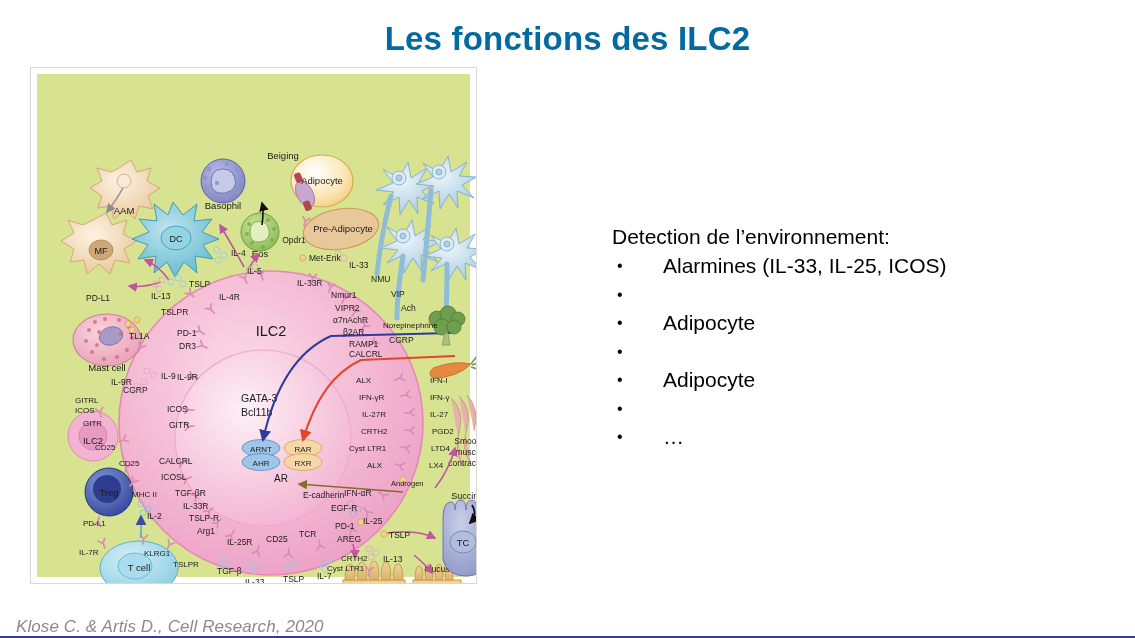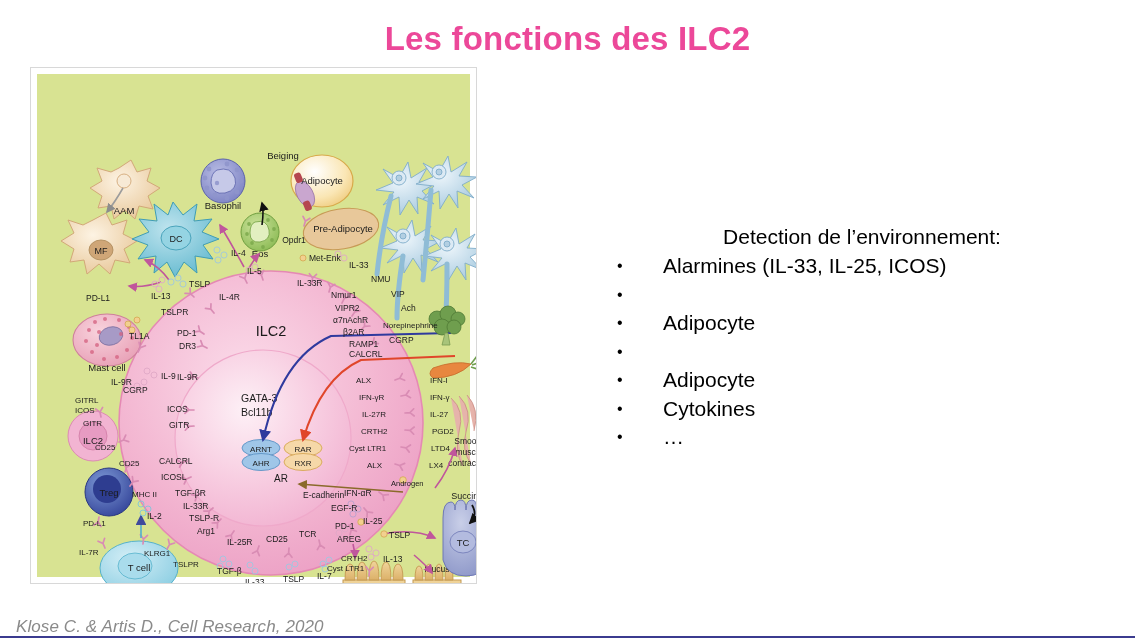--- a/index.html
+++ b/index.html
@@ -6,38 +6,38 @@
   body{
     width:1135px;height:638px;background:#ffffff;
     font-family:"Liberation Sans", sans-serif;
     position:relative;overflow:hidden;
   }
   #slide{position:absolute;inset:0;}
 
   .slide-title{
     position:absolute;left:0;top:20px;width:1135px;
     text-align:center;
-    font-size:33px;font-weight:bold;color:#ec4899;
+    font-size:33px;font-weight:bold;color:#0369a1;
     letter-spacing:.2px;
   }
 
   
   .figure-panel{
     position:absolute;left:31px;top:68px;width:445px;height:515px;
     background:#ffffff;
     box-shadow:0 0 0 1px #d8d8d8;
   }
   .figure-canvas{position:absolute;left:0;top:0;width:445px;height:515px;display:block;}
 
   
   .text-col{
     position:absolute;left:612px;top:222px;width:500px;
     color:#000000;
   }
-  .lead-line{font-size:21px;line-height:29px;margin:0 0 1px 0;text-align:center;}
+  .lead-line{font-size:21px;line-height:29px;margin:0 0 1px 0;}
   .bullets{list-style:none;margin:0;padding:0;}
   .bullets li{
     font-size:21px;line-height:28.5px;
     display:flex;align-items:flex-start;
   }
   .bullets li .bdot{
     width:46px;flex:0 0 46px;text-align:left;padding-left:5px;
     font-size:16px;line-height:28.5px;
   }
   .bullets li .btxt{flex:1 1 auto;}
@@ -692,21 +692,20 @@
       </li>
       <li>
         <span class="bdot">•</span>
       </li>
       <li>
         <span class="bdot">•</span>
         <span class="btxt">Adipocyte</span>
       </li>
       <li>
         <span class="bdot">•</span>
-        <span class="btxt">Cytokines</span>
       </li>
       <li>
         <span class="bdot">•</span>
         <span class="btxt">…</span>
       </li>
     </ul>
   </div>
 
   <div class="citation">Klose C. &amp; Artis D., Cell Research, 2020</div>
   <div class="footer-rule"></div>

